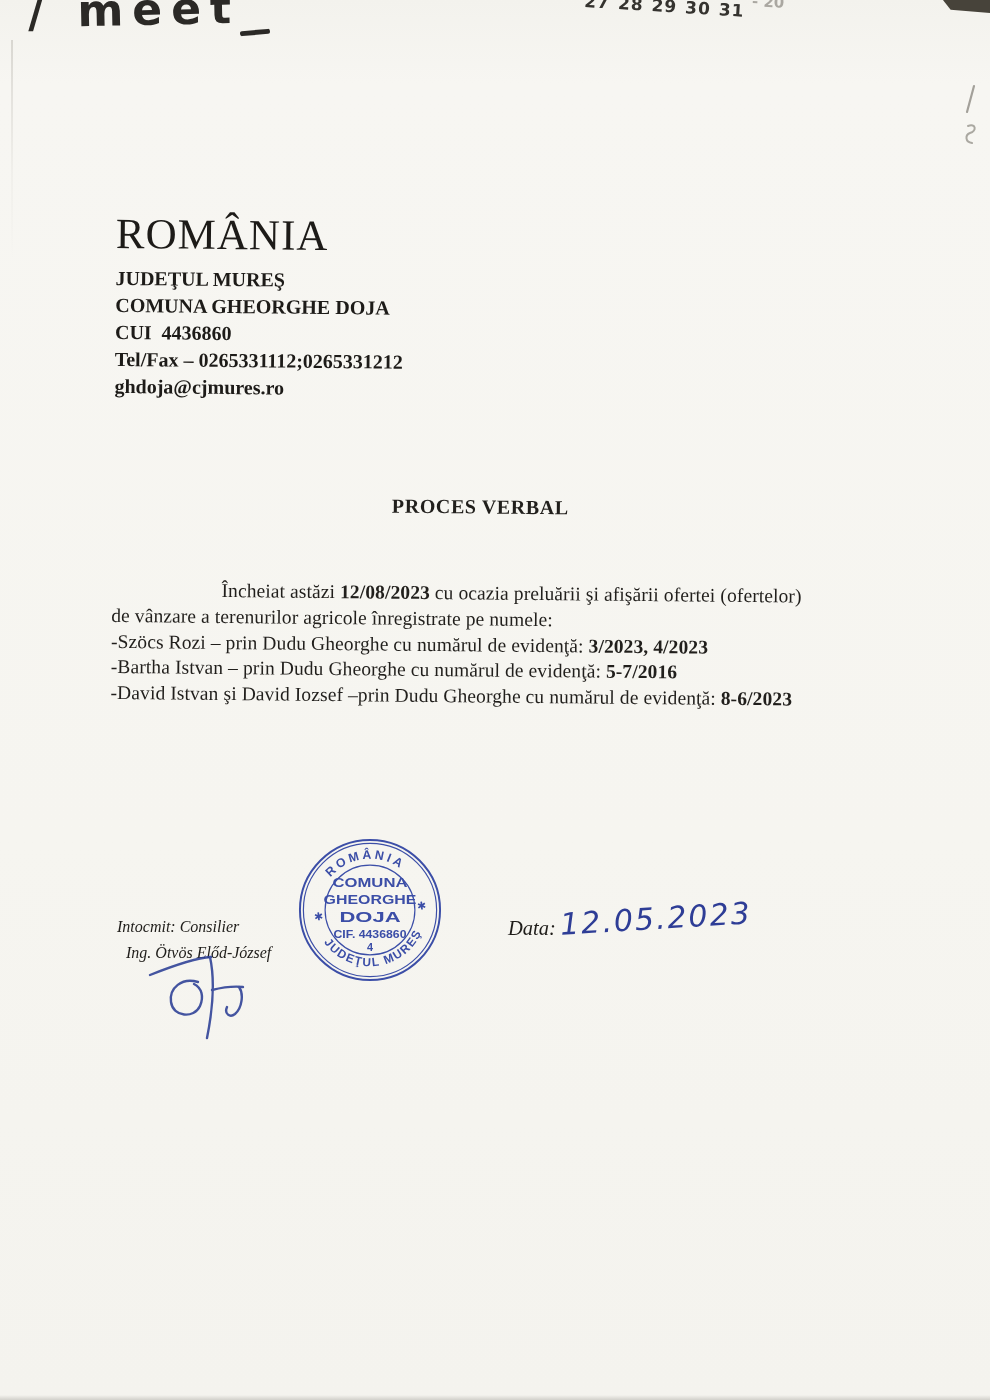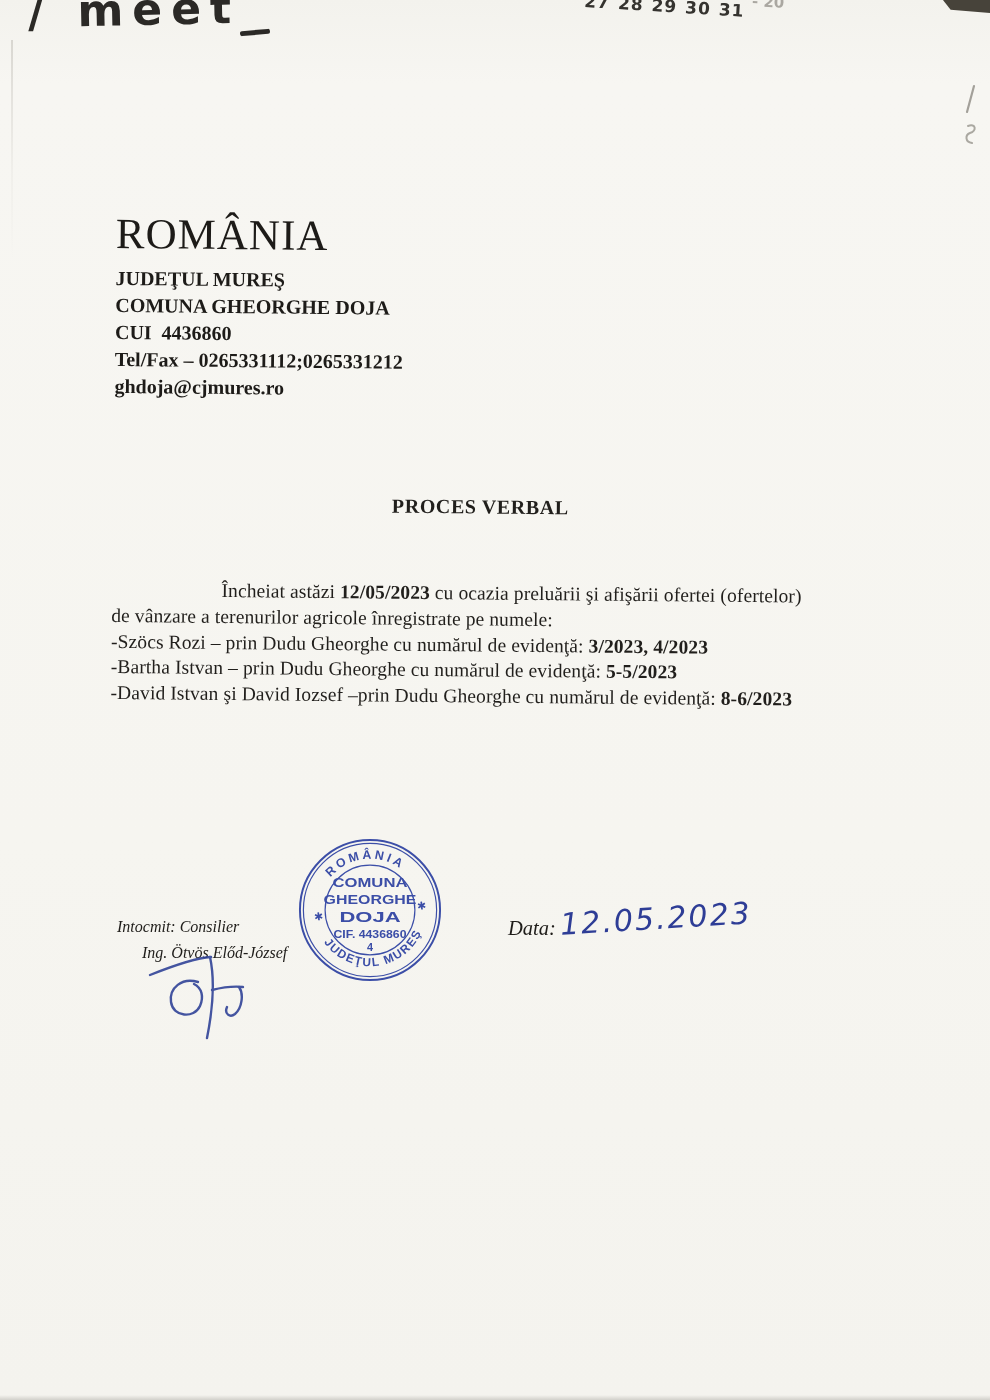--- a/index.html
+++ b/index.html
@@ -50,21 +50,21 @@
   }
   .body-text{position:absolute;left:115px;top:577px;font-size:19.5px;line-height:25.8px;letter-spacing:.1px;}
   .body-text .bline{white-space:pre;}
   .indent{padding-left:110px;}
   .bv{font-weight:bold;}
   
   .stamp{position:absolute;left:296px;top:836px;opacity:.93;}
   .stamp text{font-family:"Liberation Sans","DejaVu Sans",sans-serif;font-weight:bold;}
   
   .signoff{position:absolute;left:117px;top:914px;font-style:italic;font-size:16px;line-height:26px;color:#1f1d1a;}
-  .signoff .l2{margin-left:25px;}
+  .signoff .l2{margin-left:9px;}
   .signature{position:absolute;left:146px;top:948px;}
   .date-label{position:absolute;left:508px;top:917px;font-style:italic;font-size:20.5px;color:#1f1d1a;}
   .date-value{
     position:absolute;left:560px;top:901px;
     font-family:"DejaVu Sans",sans-serif;font-style:italic;font-size:30px;
     letter-spacing:2px;color:#2e3d96;transform:rotate(-3.5deg);
   }
 </style>
 </head>
 <body>
@@ -95,24 +95,24 @@
       <div class="hline">JUDEŢUL MUREŞ</div>
       <div class="hline">COMUNA GHEORGHE DOJA</div>
       <div class="hline">CUI  4436860</div>
       <div class="hline">Tel/Fax – 0265331112;0265331212</div>
       <div class="hline">ghdoja@cjmures.ro</div>
     </div>
 
     <div class="doc-title">PROCES VERBAL</div>
 
     <div class="body-text">
-      <div class="bline indent"><span>Încheiat astăzi </span><span class="bv">12/05/2023</span><span> cu ocazia preluării şi afişării ofertei (ofertelor)</span></div>
+      <div class="bline indent"><span>Încheiat astăzi </span><span class="bv">12/08/2023</span><span> cu ocazia preluării şi afişării ofertei (ofertelor)</span></div>
       <div class="bline">de vânzare a terenurilor agricole înregistrate pe numele:</div>
       <div class="bline"><span>-Szöcs Rozi – prin Dudu Gheorghe cu numărul de evidenţă: </span><span class="bv">3/2023, 4/2023</span></div>
-      <div class="bline"><span>-Bartha Istvan – prin Dudu Gheorghe cu numărul de evidenţă: </span><span class="bv">5-5/2023</span></div>
+      <div class="bline"><span>-Bartha Istvan – prin Dudu Gheorghe cu numărul de evidenţă: </span><span class="bv">5-7/2016</span></div>
       <div class="bline"><span>-David Istvan şi David Iozsef –prin Dudu Gheorghe cu numărul de evidenţă: </span><span class="bv">8-6/2023</span></div>
     </div>
   </div>
 
   <svg class="stamp" width="148" height="148" viewBox="0 0 150 150">
     <g fill="none" stroke="#2e42a2">
       <circle cx="75" cy="75" r="71" stroke-width="2"></circle>
       <circle cx="75" cy="75" r="67.5" stroke-width="1.2"></circle>
       <circle cx="75" cy="75" r="45.5" stroke-width="1.2"></circle>
     </g>

